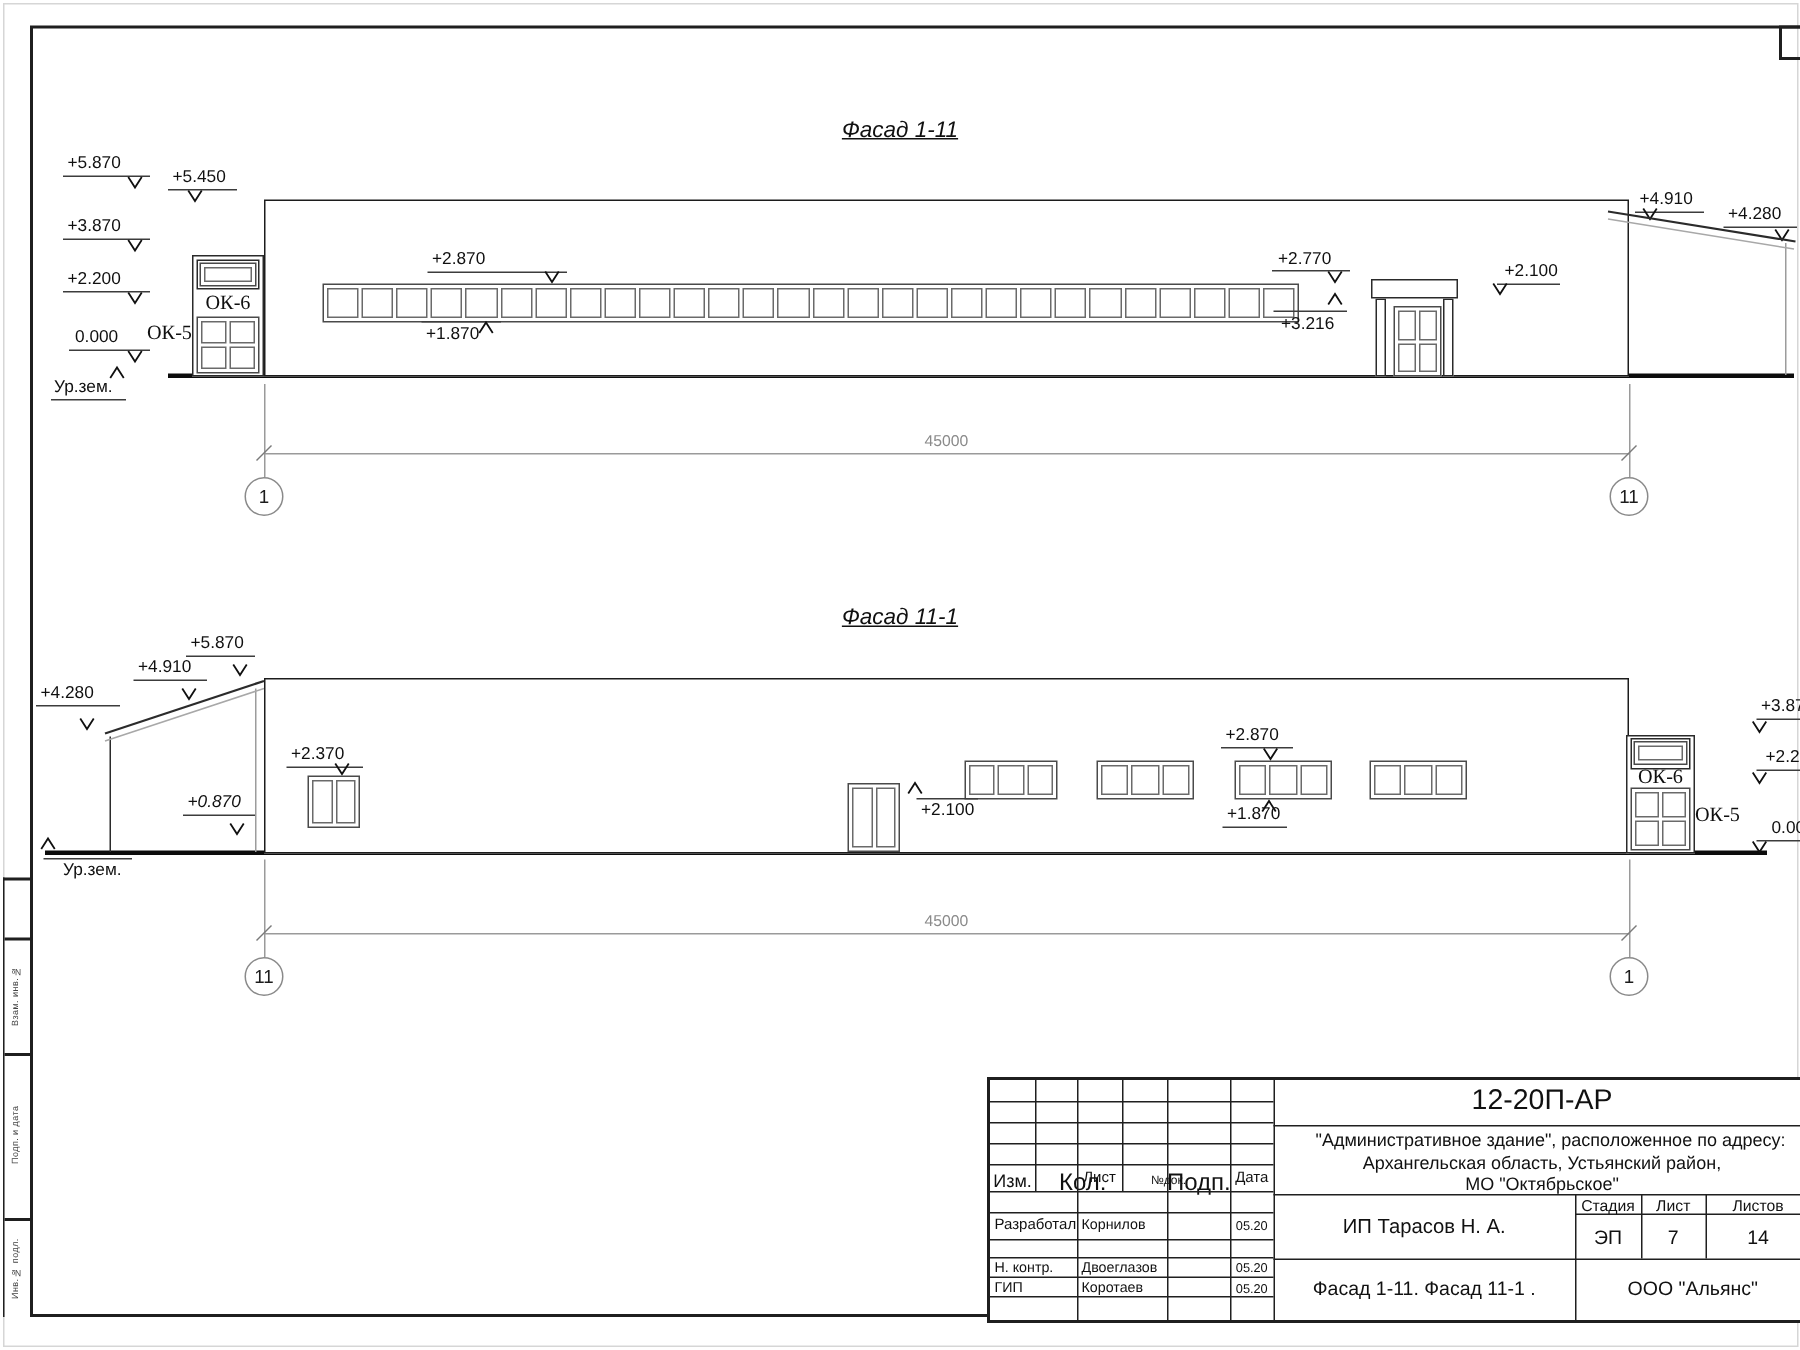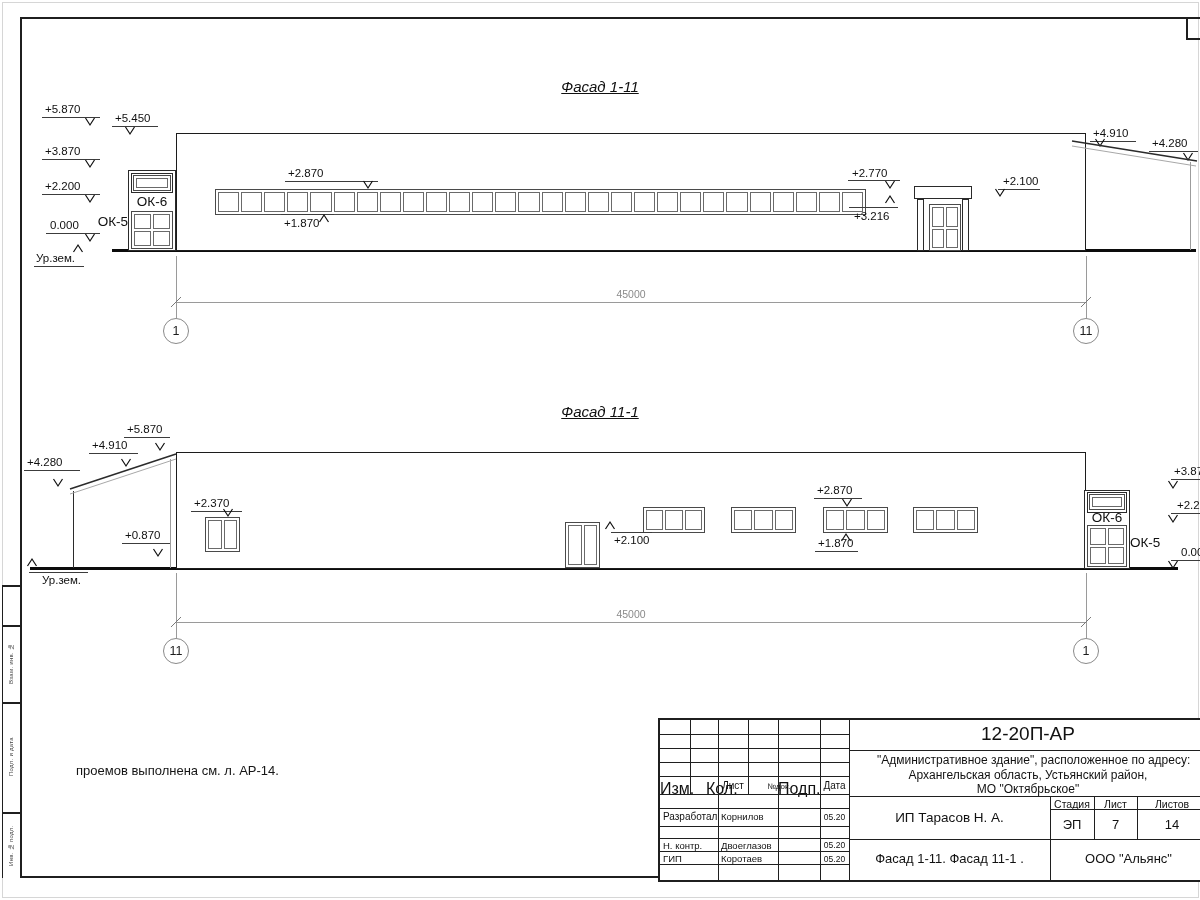--- a/index.html
+++ b/index.html
@@ -22,21 +22,21 @@
   .heavy{height:3px;background:#0c0c0c;}
   .dim{background:#9a9a9a;}
   .mline{background:#3c3c3c;}
   .rect{position:absolute;background:#fff;box-sizing:border-box;}
   .wall{border:1.5px solid #1c1c1c;}
   .box{border:1.2px solid #2a2a2a;}
   .win{position:absolute;border:1px solid #4a4a4a;background:#fff;box-sizing:border-box;display:flex;flex-direction:column;gap:2px;padding:2px;}
   .wrow{display:flex;gap:2px;flex:1;}
   .pane{flex:1;border:1px solid #6a6a6a;background:#fff;}
   .mark{position:absolute;font-size:11.5px;color:#101010;white-space:nowrap;}
-  .oklabel{position:absolute;font-size:13.5px;color:#101010;white-space:nowrap;}
+  .oklabel{position:absolute;font-size:13.5px;color:#101010;white-space:nowrap;font-family:Liberation Serif, serif;}
   .ftitle{position:absolute;font-style:italic;font-size:15px;text-align:center;text-decoration:underline;color:#101010;}
   .dimlabel{position:absolute;text-align:center;font-size:10.5px;color:#8a8a8a;}
   .axis{position:absolute;width:26px;height:26px;border:1px solid #8a8a8a;border-radius:50%;font-size:12.5px;
         display:flex;align-items:center;justify-content:center;color:#1c1c1c;background:#fff;box-sizing:border-box;}
   #vec{position:absolute;left:0;top:0;pointer-events:none;}
   #vec .arrow{fill:none;stroke:#101010;stroke-width:1.2;}
   #vec .tick{stroke:#7a7a7a;stroke-width:1;}
   #vec .s-edge{stroke:#2b2b2b;stroke-width:1.5;}
   #vec .s-thin{stroke:#a8a8a8;stroke-width:1;}
   #vec .sig{stroke:#101010;fill:none;stroke-width:1.1;}
@@ -264,21 +264,21 @@
       </div>
     </div>
     <div class="oklabel" style="left: 1087px; top: 510px; width: 40px; text-align: center;">ОК-6</div>
     <div class="oklabel" style="left: 1130px; top: 535px; width: 46px; text-align: left;">ОК-5</div>
     <div class="mark" style="left: 127px; top: 423px;">+5.870</div>
     <div class="hl mline" style="left: 124px; top: 437px; width: 46px;"></div>
     <div class="mark" style="left: 92px; top: 439px;">+4.910</div>
     <div class="hl mline" style="left: 89px; top: 453px; width: 49px;"></div>
     <div class="mark" style="left: 27px; top: 456px;">+4.280</div>
     <div class="hl mline" style="left: 24px; top: 470px; width: 56px;"></div>
-    <div class="mark" style="left: 125px; top: 529px;">+0.870</div>
+    <div class="mark" style="left: 125px; top: 529px; font-style: italic;">+0.870</div>
     <div class="hl mline" style="left: 122px; top: 543px; width: 48px;"></div>
     <div class="mark" style="left: 42px; top: 574px;">Ур.зем.</div>
     <div class="hl mline" style="left: 29px; top: 572px; width: 59px;"></div>
     <div class="mark" style="left: 194px; top: 497px;">+2.370</div>
     <div class="hl mline" style="left: 191px; top: 511px; width: 51px;"></div>
     <div class="mark" style="left: 614px; top: 534px;">+2.100</div>
     <div class="hl mline" style="left: 611px; top: 532px; width: 41px;"></div>
     <div class="mark" style="left: 817px; top: 484px;">+2.870</div>
     <div class="hl mline" style="left: 814px; top: 498px; width: 48px;"></div>
     <div class="mark" style="left: 818px; top: 537px;">+1.870</div>
@@ -329,40 +329,39 @@
     <polyline points="1168.5,481 1173,488 1177.5,481" class="arrow"></polyline>
     <polyline points="1168.5,515 1173,522 1177.5,515" class="arrow"></polyline>
     <polyline points="1168.5,561 1173,568 1177.5,561" class="arrow"></polyline>
     <line x1="70" y1="489" x2="176" y2="454" class="s-edge"></line>
     <line x1="70" y1="494" x2="176" y2="459" class="s-thin"></line>
     <line x1="171" y1="627" x2="181" y2="617" class="tick"></line>
     <line x1="1081" y1="627" x2="1091" y2="617" class="tick"></line>
   </svg>
 
 <div id="note">
-  <div class="n2">проемов выполнена см. л. АР-14.</div>
 </div>
 
 <div id="side-stamp">
   <div class="ss-line" style="top:38px"></div>
   <div class="ss-line" style="top:115px"></div>
   <div class="ss-line" style="top:225px"></div>
   <div class="ss-cell" style="top:40px;height:73px">Взам. инв. №</div>
   <div class="ss-cell" style="top:117px;height:106px">Подп. и дата</div>
   <div class="ss-cell" style="top:227px;height:64px">Инв. № подл.</div>
 </div>
 
 <div id="titleblock">
 
   <div class="tbt c" style="left:189px;top:3px;width:358px;font-size:19px;">12-20П-АР</div>
   <div class="tbt" style="left:217px;top:33px;font-size:12px;">"Административное здание", расположенное по адресу:</div>
   <div class="tbt c" style="left:189px;top:48px;width:358px;font-size:12px;">Архангельская область, Устьянский район,</div>
   <div class="tbt c" style="left:189px;top:62px;width:358px;font-size:12px;">МО "Октябрьское"</div>
 
-  <div class="tbt c" style="left:0px;top:60px;width:30px;font-size:16px;">Изм.</div>
+  <div class="tbt c" style="left:0px;top:60px;width:30px;font-size:12px;">Изм.</div>
   <div class="tbt c" style="left:30px;top:60px;width:28px;font-size:16px;margin-left:16px;">Кол.</div>
   <div class="tbt c" style="left:58px;top:60px;width:30px;font-size:10px;">Лист</div>
   <div class="tbt c" style="left:88px;top:62px;width:30px;font-size:8px;padding-left:16px;">№док.</div>
   <div class="tbt c" style="left:118px;top:60px;width:42px;font-size:16px;">Подп.</div>
   <div class="tbt c" style="left:160px;top:60px;width:29px;font-size:10px;">Дата</div>
 
   <div class="tbt" style="left:3px;top:91px;font-size:10px;">Разработал</div>
   <div class="tbt" style="left:61px;top:91px;font-size:9.5px;">Корнилов</div>
   <div class="tbt c" style="left:160px;top:92px;width:29px;font-size:8.5px;">05.20</div>
   <div class="tbt" style="left:3px;top:120px;font-size:9.5px;">Н. контр.</div>

